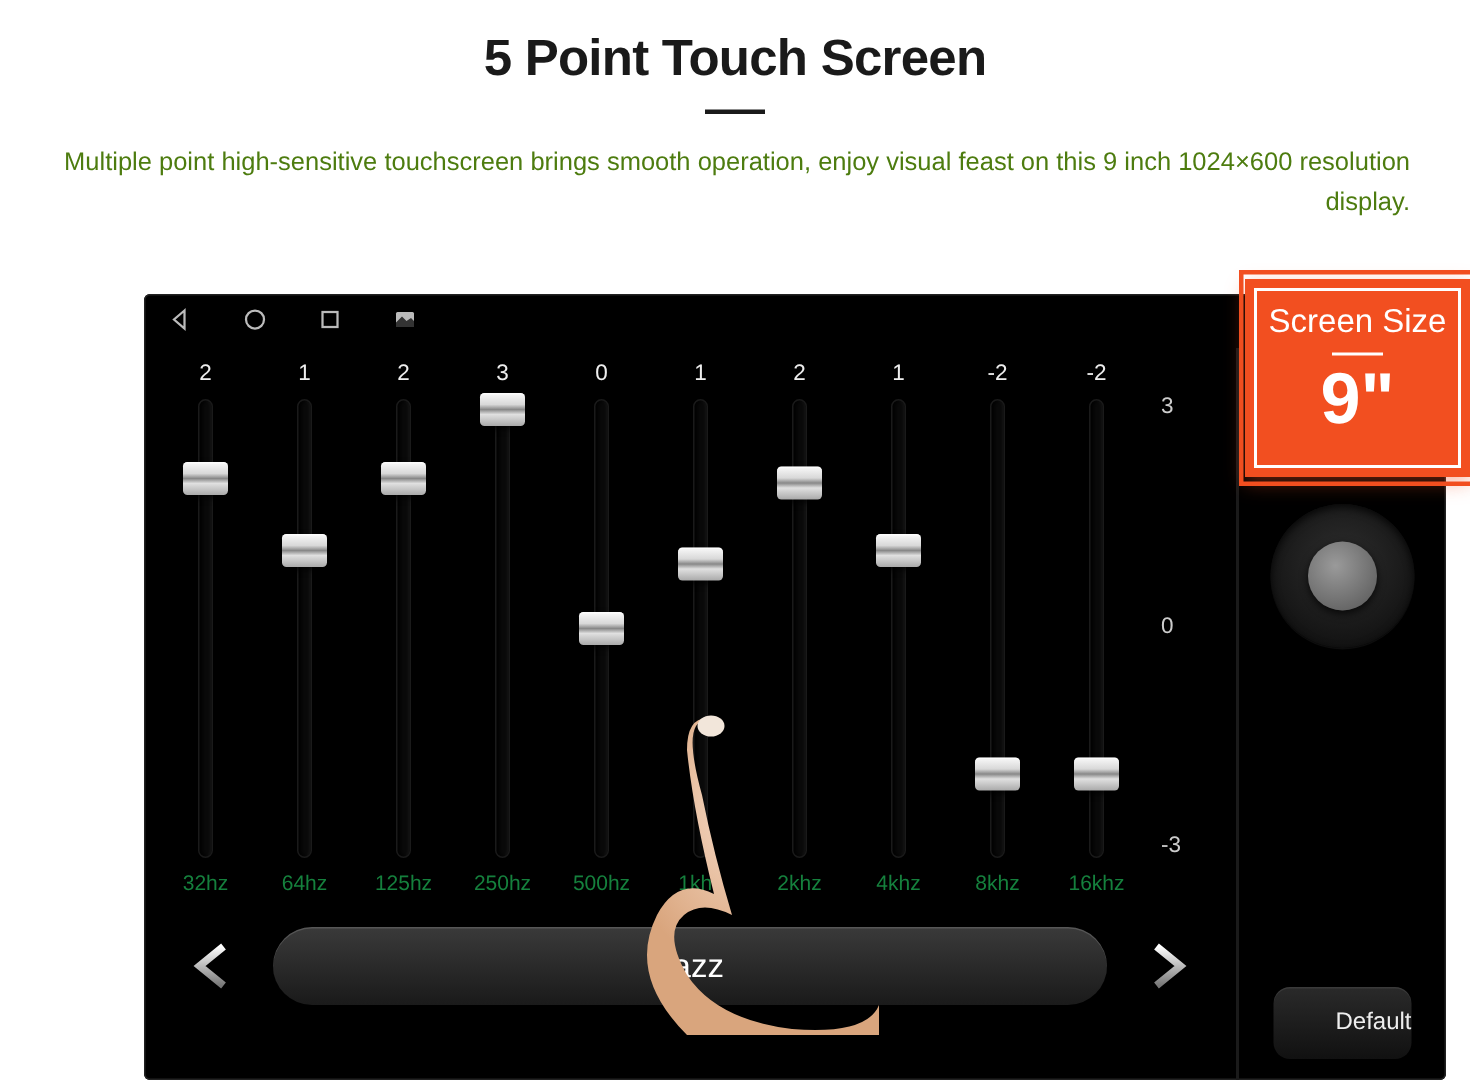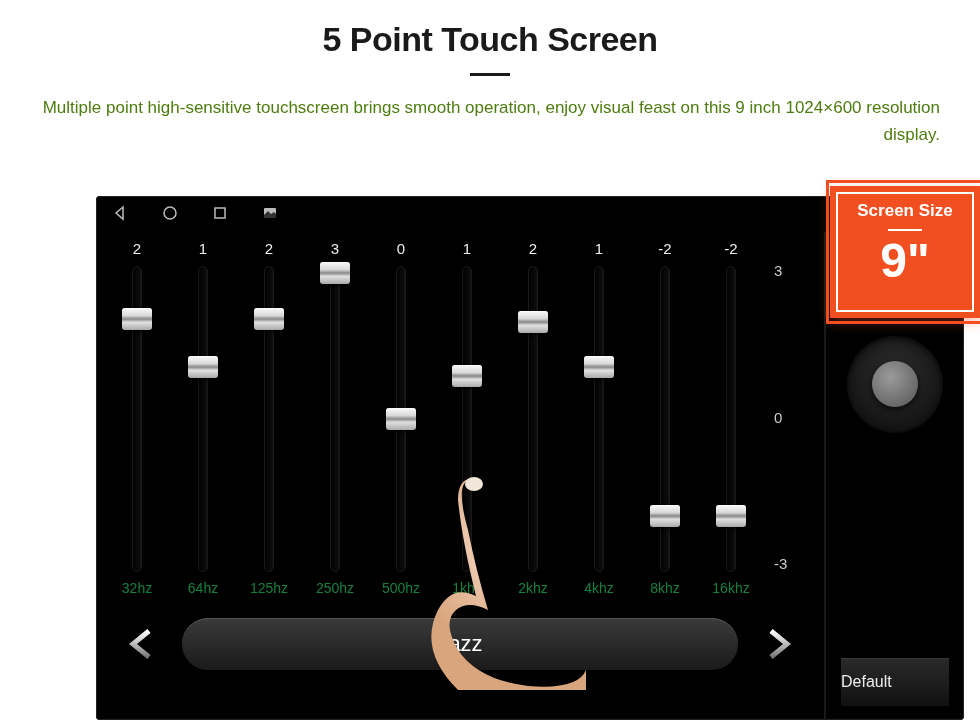--- a/index.html
+++ b/index.html
@@ -161,27 +161,27 @@
   background: radial-gradient(circle at 50% 40%, #2e2e2e, #0a0a0a);
   display: flex; align-items: center; justify-content: center;
   box-shadow: inset 0 2px 6px rgba(0,0,0,0.8), 0 1px 0 rgba(255,255,255,0.05);
 }
 .round-inner {
   width: 46px; height: 46px; border-radius: 50%;
   background: radial-gradient(circle at 40% 35%, #9a9a9a, #555);
   box-shadow: 0 2px 6px rgba(0,0,0,0.8);
 }
 .side-btn {
-  width: 108px;
+  width: 92px;
   height: 48px;
   background: linear-gradient(to bottom, #2a2a2a, #111);
-  border-radius: 0;
+  border-radius: 11px;
   color: #eee;
   font-size: 16px;
-  display: flex; align-items: center; justify-content: flex-start;
+  display: flex; align-items: center; justify-content: flex-end;
   box-shadow: inset 0 1px 0 rgba(255,255,255,0.08);
   white-space: nowrap;
   overflow: hidden;
 }
 
 
 .size-badge {
   position: absolute;
   right: 0px;
   top: 186px;
@@ -198,21 +198,21 @@
 }
 .size-badge-outer {
   position: absolute;
   right: -4px;
   top: 180px;
   width: 158px;
   height: 144px;
   border: 3px solid #f24f20;
   pointer-events: none;
 }
-.badge-label { font-size: 17px; font-weight: 700; }
+.badge-label { font-size: 22px; font-weight: 400; }
 .badge-line { width: 34px; height: 2px; background: #fff; margin: 8px auto 4px; }
 .badge-value { font-size: 48px; font-weight: 700; line-height: 1.1; }
 
 
 .finger {
   position: absolute;
   left: 428px;
   top: 470px;
   width: 160px;
   height: 220px;

